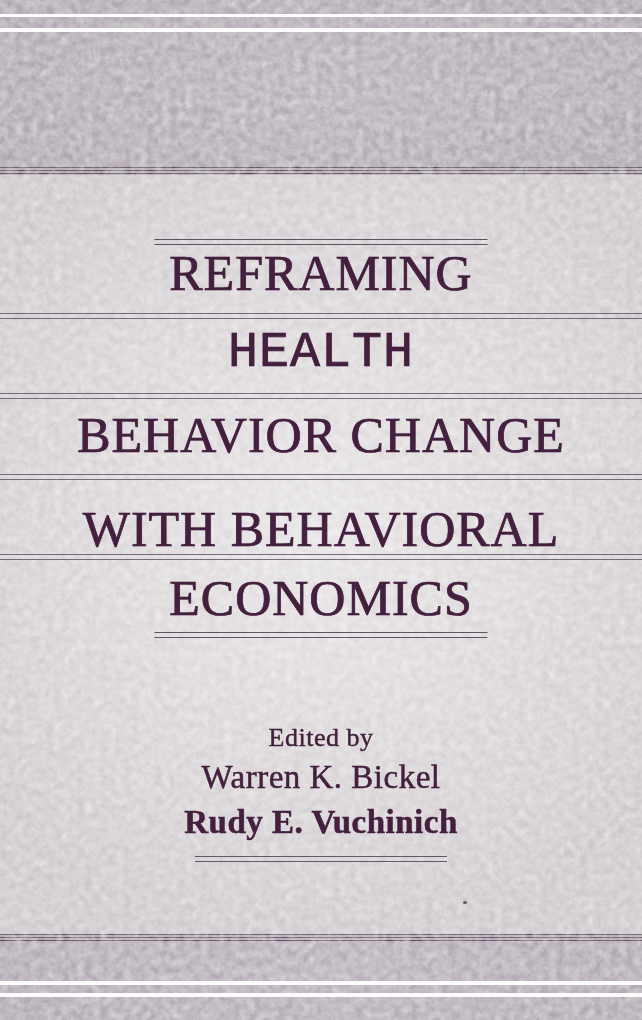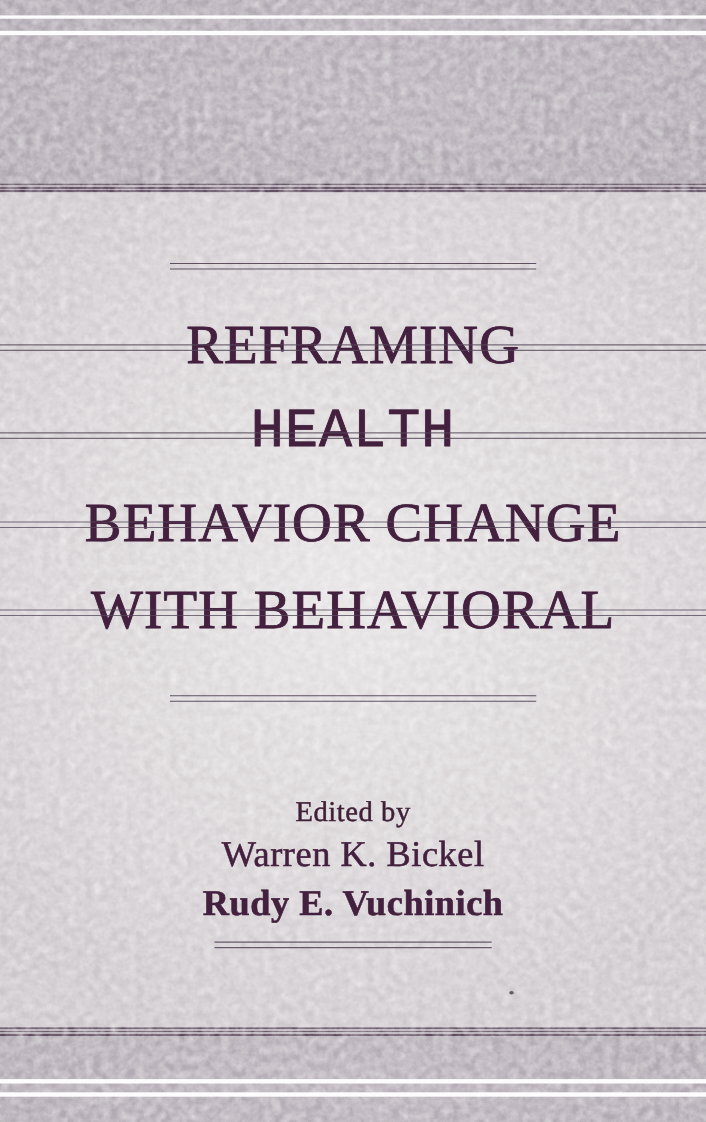--- a/index.html
+++ b/index.html
@@ -115,26 +115,25 @@
     left: 0;
     right: 0;
     text-align: center;
     font-size: 50px;
     line-height: 52px;
     letter-spacing: 1px;
     color: #44203f;
     -webkit-text-stroke: 0.7px #44203f;
     text-shadow: 0 0 1px rgba(68,32,63,0.55);
     white-space: nowrap;
-    margin-top: 40px;
   }
   .t1 { top: 247px; }
   .t2 { top: 327px; font-family: Liberation Mono, monospace; }
   .t3 { top: 409px; }
-  .t4 { top: 488px; }
+  .t4 { top: 503px; }
   .t5 { top: 572px; }
 
   .edited-by {
     position: absolute;
     top: 723px;
     left: 0;
     right: 0;
     text-align: center;
     font-size: 26px;
     color: #3f2038;
@@ -206,20 +205,21 @@
 
     <div class="title-line t2">HEALTH</div>
     <div class="double-rule rule-full r3"></div>
 
     <div class="title-line t3">BEHAVIOR CHANGE</div>
     <div class="double-rule rule-full r4"></div>
 
     <div class="title-line t4">WITH BEHAVIORAL</div>
     <div class="double-rule rule-full r5"></div>
 
+    <div class="title-line t5">ECONOMICS</div>
     <div class="double-rule rule-short r6"></div>
 
     <div class="edited-by">Edited by</div>
     <div class="editor-name e1">Warren K. Bickel</div>
     <div class="editor-name e2">Rudy E. Vuchinich</div>
 
     <div class="double-rule rule-editors r7"></div>
 
     <div class="speck"></div>
   </div>

